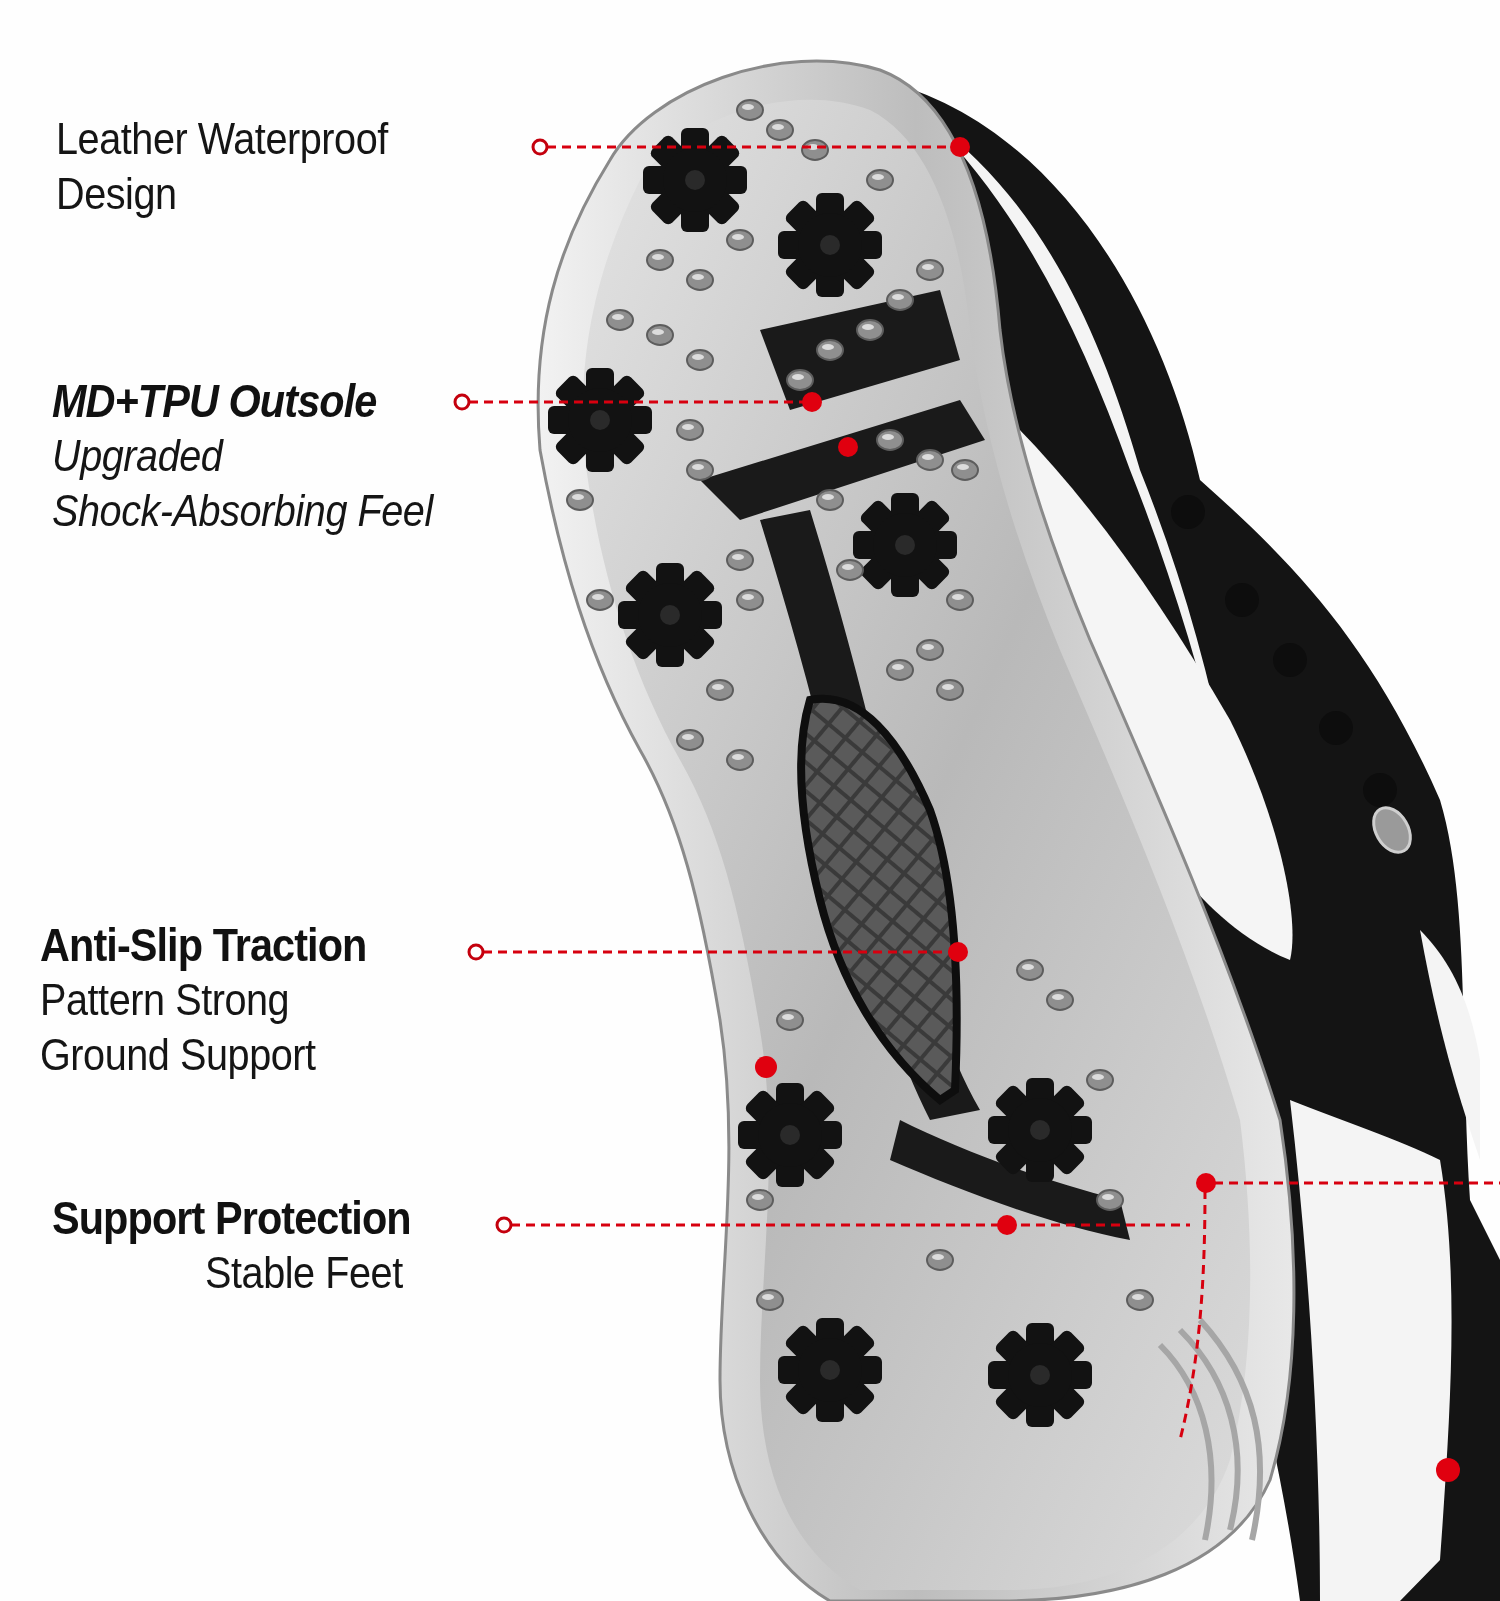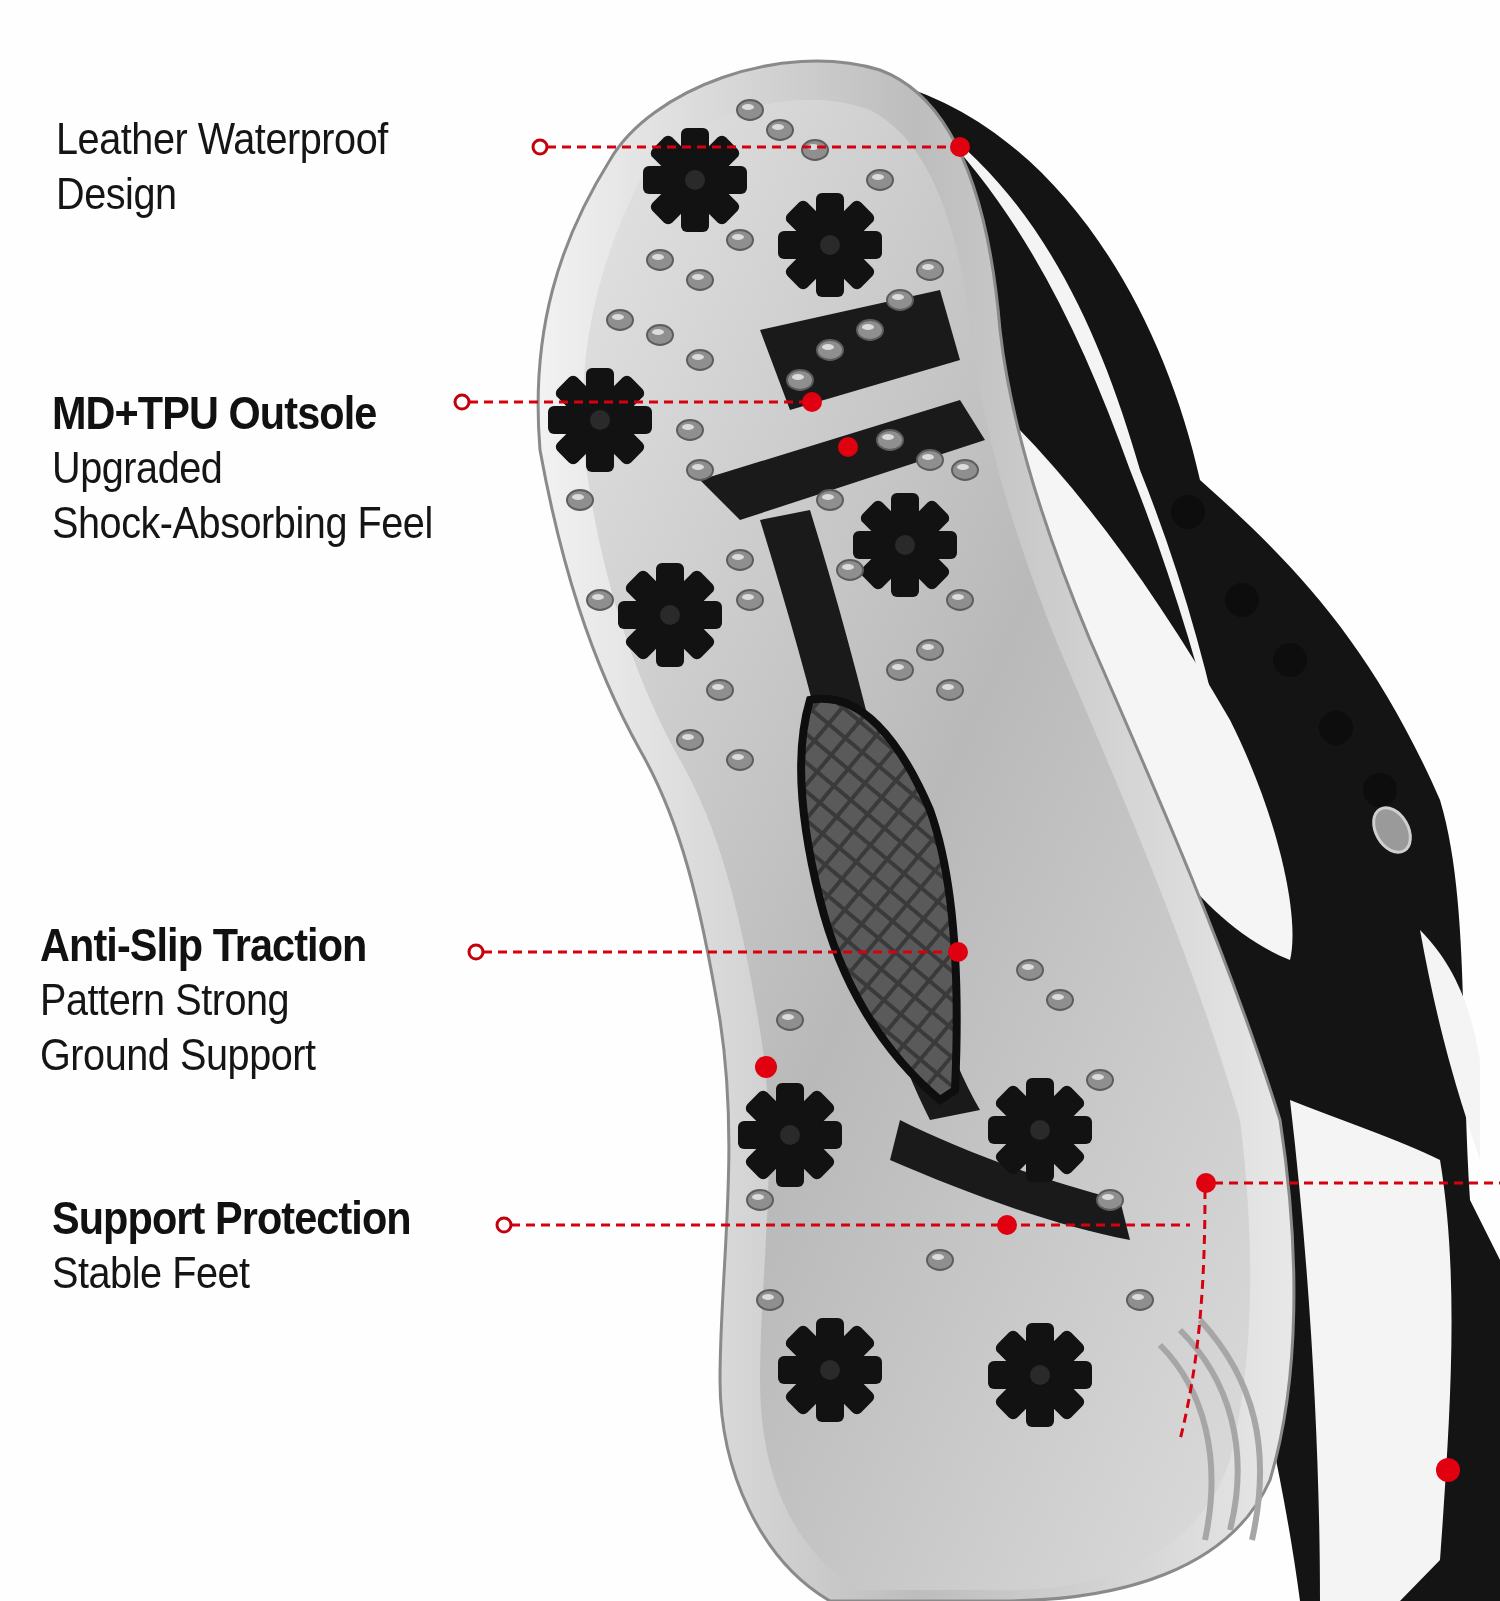--- a/index.html
+++ b/index.html
@@ -192,28 +192,28 @@
     <circle cx="1206" cy="1183" r="10"></circle>
     <circle cx="1448" cy="1470" r="12"></circle>
   </g>
 </svg>
 
 <div class="callout-text" style="left:56px; top:104px;margin-top:8px;">
   <span class="line">Leather Waterproof</span>
   <span class="line">Design</span>
 </div>
 
-<div class="callout-text" style="left:52px; top:385px;">
+<div class="callout-text" style="left:52px; top:373px;font-style:italic;">
   <span class="title">MD+TPU Outsole</span>
   <span class="line">Upgraded</span>
   <span class="line">Shock-Absorbing Feel</span>
 </div>
 
 <div class="callout-text" style="left:40px; top:917px;">
   <span class="title">Anti-Slip Traction</span>
   <span class="line">Pattern Strong</span>
   <span class="line">Ground Support</span>
 </div>
 
-<div class="callout-text" style="left:52px; top:1190px;">
+<div class="callout-text" style="left:52px; top:1190px;text-align:right;">
   <span class="title">Support Protection</span>
   <span class="line">Stable Feet</span>
 </div>
 
 </body></html>

